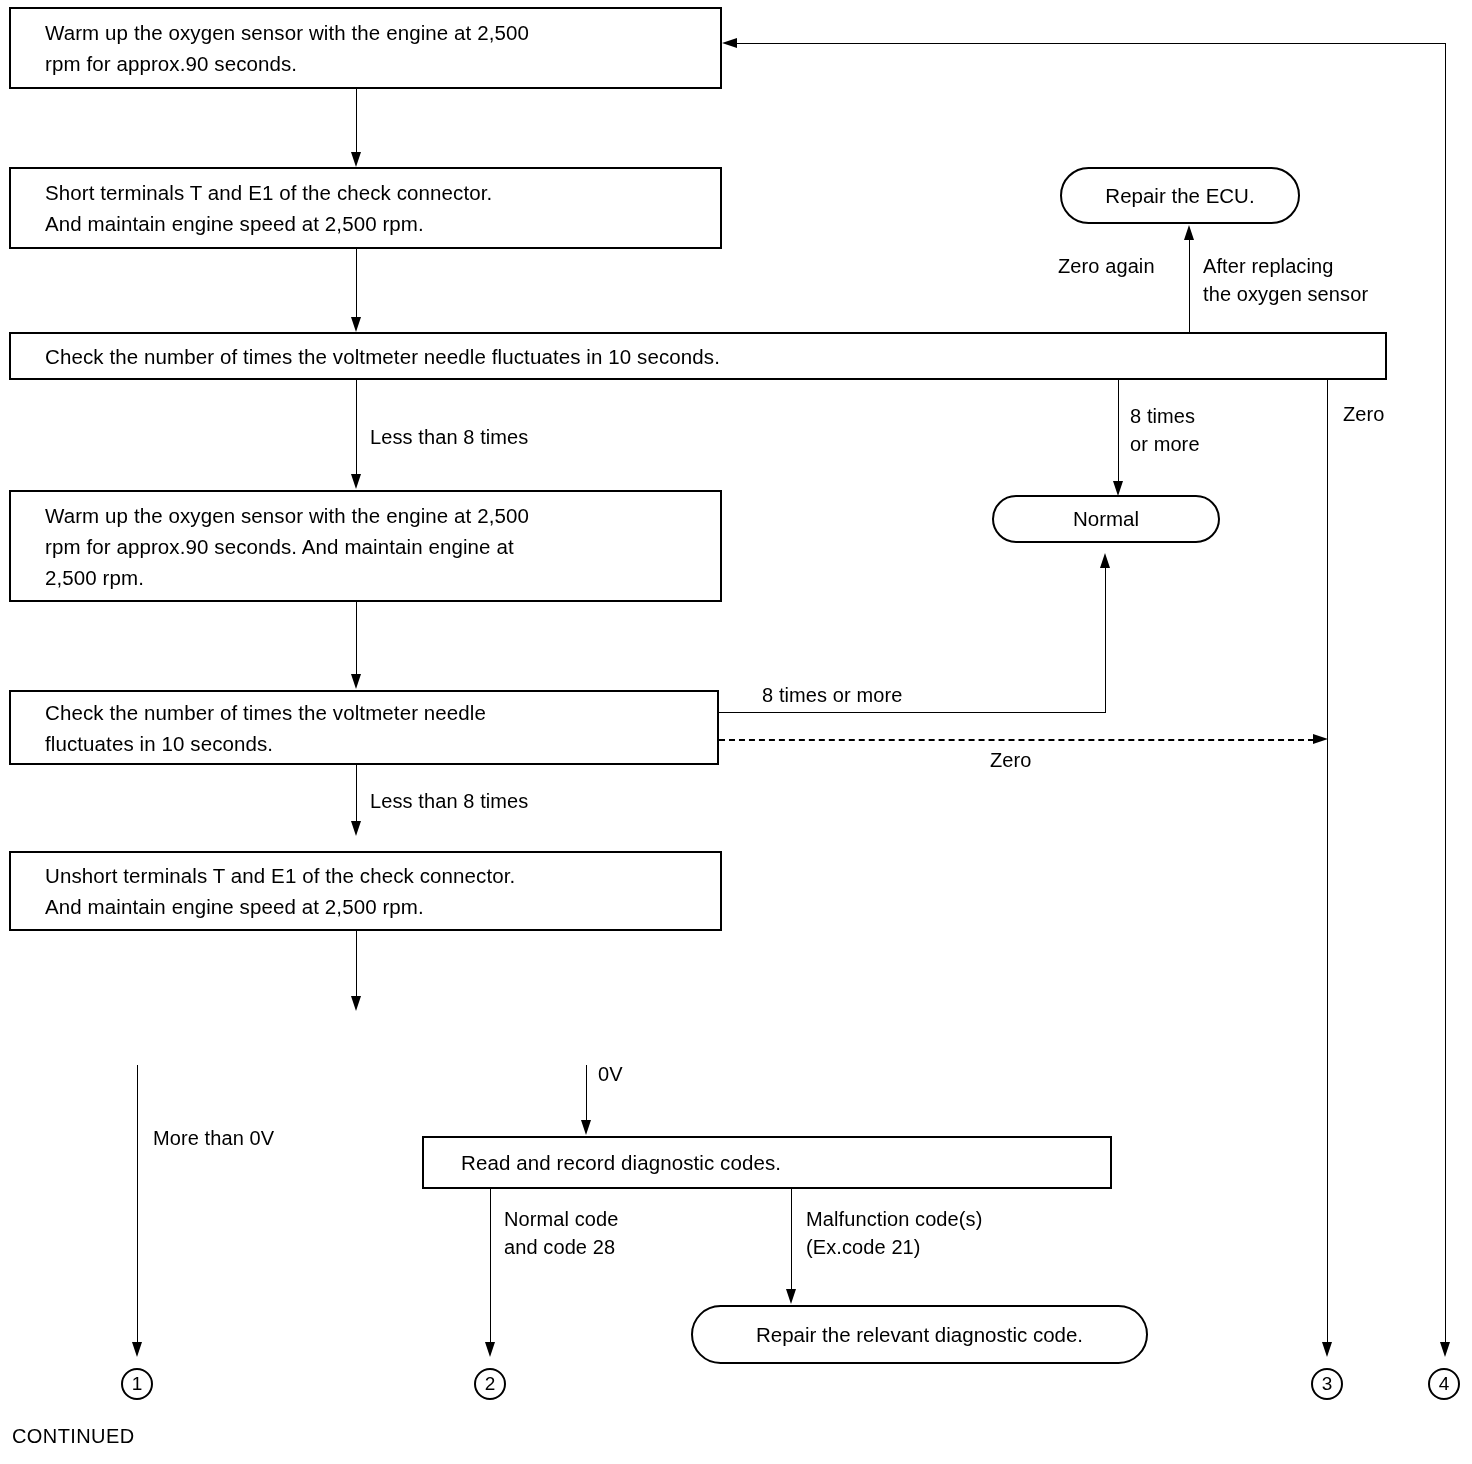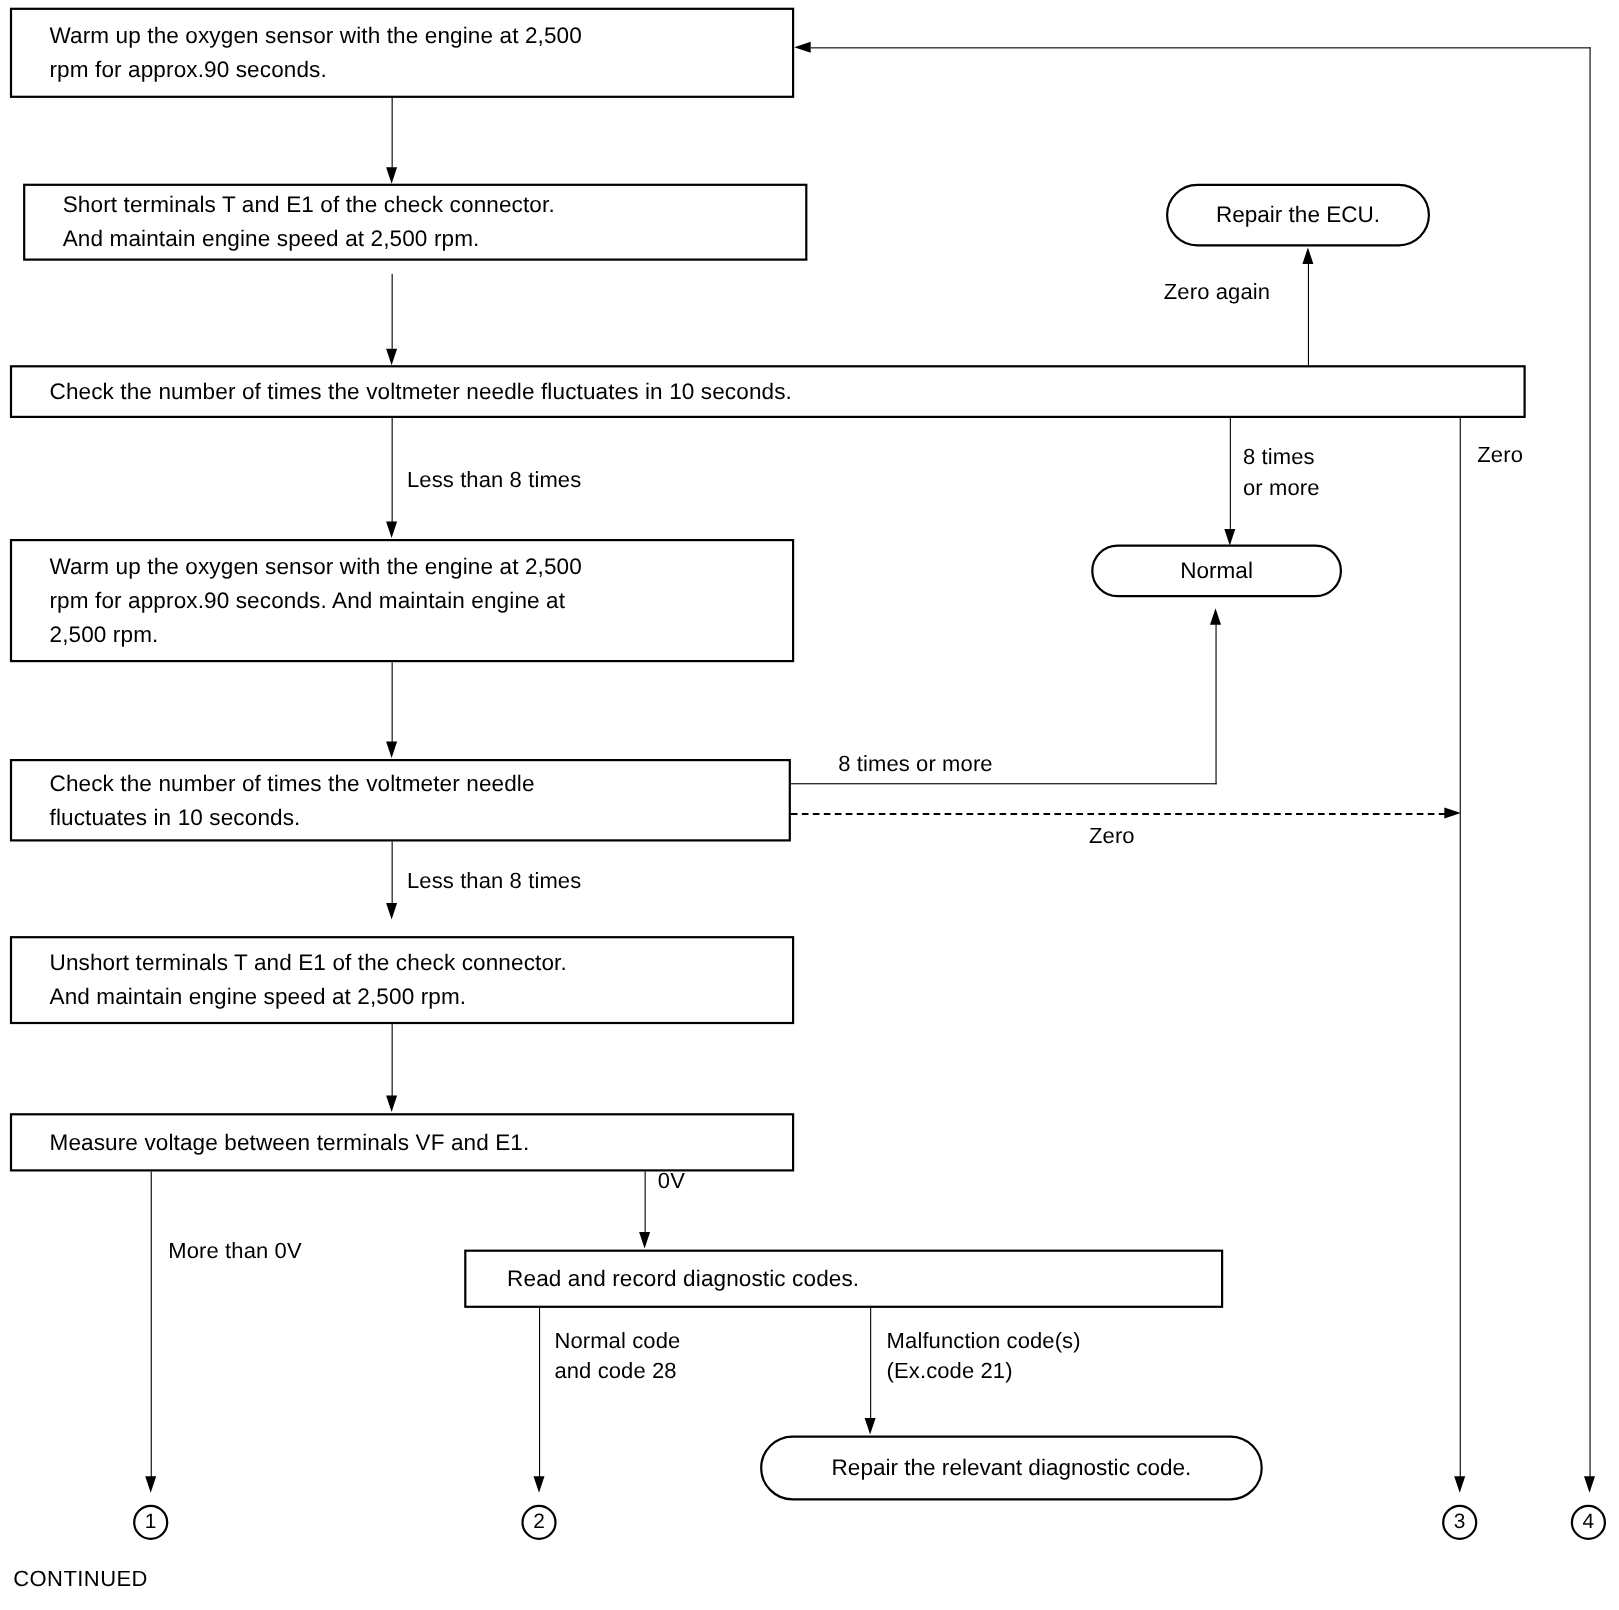--- a/index.html
+++ b/index.html
@@ -112,21 +112,21 @@
 </head>
 <body>
 
 <div id="page">
 
   <div class="box" style="left:9px; top:7px; width:713px; height:82px;">
     <div class="txt">Warm up the oxygen sensor with the engine at 2,500
 rpm for approx.90 seconds.</div>
   </div>
 
-  <div class="box" style="left:21px; top:167px; width:713px; height:70px;">
+  <div class="box" style="left:9px; top:167px; width:713px; height:82px;">
     <div class="txt">Short terminals T and E1 of the check connector.
 And maintain engine speed at 2,500 rpm.</div>
   </div>
 
   <div class="box" style="left:9px; top:332px; width:1378px; height:48px;">
     <div class="txt">Check the number of times the voltmeter needle fluctuates in 10 seconds.</div>
   </div>
 
   <div class="box" style="left:9px; top:490px; width:713px; height:112px;">
     <div class="txt">Warm up the oxygen sensor with the engine at 2,500
@@ -137,23 +137,20 @@
   <div class="box" style="left:9px; top:690px; width:710px; height:75px;">
     <div class="txt">Check the number of times the voltmeter needle
 fluctuates in 10 seconds.</div>
   </div>
 
   <div class="box" style="left:9px; top:851px; width:713px; height:80px;">
     <div class="txt">Unshort terminals T and E1 of the check connector.
 And maintain engine speed at 2,500 rpm.</div>
   </div>
 
-  <div class="box" style="left:9px; top:1012px; width:713px; height:53px;">
-    <div class="txt">Measure voltage between terminals VF and E1.</div>
-  </div>
 
   <div class="box" style="left:422px; top:1136px; width:690px; height:53px;">
     <div class="txt" style="padding-left:37px;text-align:center;">Read and record diagnostic codes.</div>
   </div>
 
   <div class="term" style="left:1060px; top:167px; width:240px; height:57px;">
     <span>Repair the ECU.</span>
   </div>
 
   <div class="term" style="left:992px; top:495px; width:228px; height:48px;">
@@ -189,20 +186,22 @@
   <div class="lbl" style="left:1130px; top:402px;">8 times
 or more</div>
 
   <div class="vline" style="left:1327px; top:380px; height:963px;"></div>
   <div class="arrow-down" style="left:1322px; top:1342px;"></div>
   <div class="lbl" style="left:1343px; top:400px;">Zero</div>
 
   <div class="vline" style="left:1189px; top:239px; height:94px;"></div>
   <div class="arrow-up" style="left:1184px; top:225px;"></div>
   <div class="lbl" style="left:1058px; top:252px;">Zero again</div>
+  <div class="lbl" style="left:1203px; top:252px;">After replacing
+the oxygen sensor</div>
 
   <div class="hline" style="left:719px; top:712px; width:387px;"></div>
   <div class="vline" style="left:1105px; top:567px; height:146px;"></div>
   <div class="arrow-up" style="left:1100px; top:553px;"></div>
   <div class="lbl" style="left:762px; top:681px;">8 times or more</div>
 
   <div class="hline dash" style="left:719px; top:739px; width:595px;"></div>
   <div class="arrow-right" style="left:1313px; top:734px;"></div>
   <div class="lbl" style="left:990px; top:746px;">Zero</div>
 

